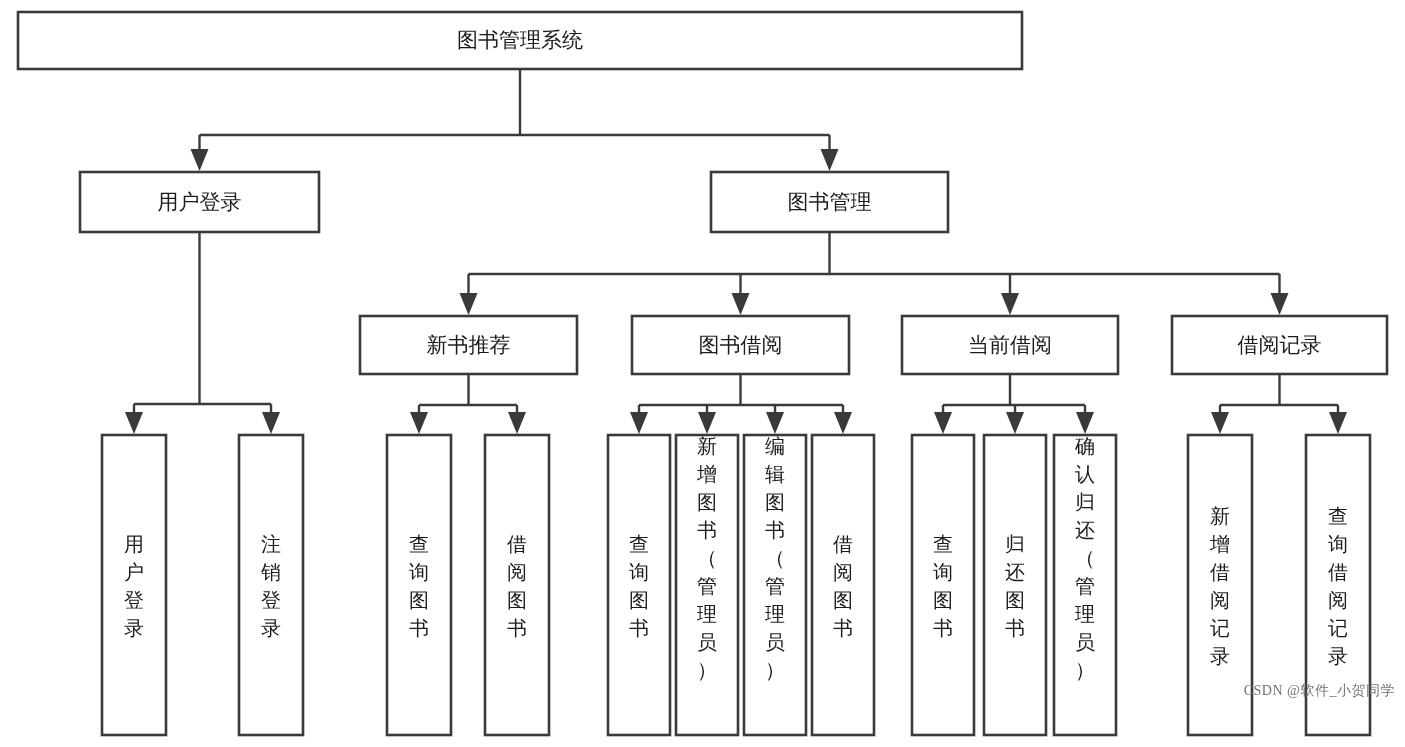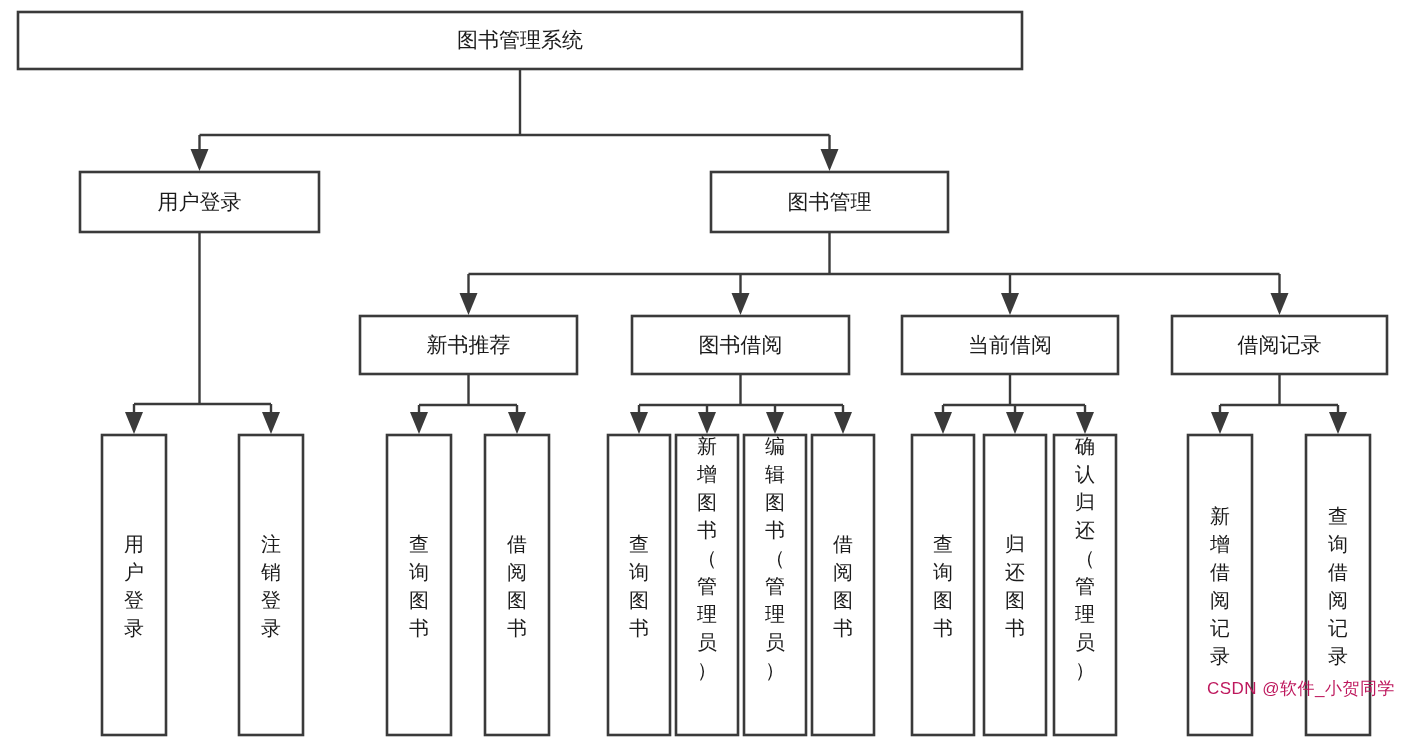--- a/index.html
+++ b/index.html
@@ -56,23 +56,23 @@
   .label-v {
     font-family: "Liberation Sans", "DejaVu Sans", sans-serif;
     font-size: 20px;
     fill: #1b1b1b;
     text-anchor: middle;
   }
   .watermark {
     position: absolute;
     right: 10px;
     bottom: 6px;
-    font-family: Liberation Sans, sans-serif;
-    font-size: 17px;
-    color: #be185d;
+    font-family: Liberation Serif, serif;
+    font-size: 14px;
+    color: #737373;
     white-space: nowrap;
     letter-spacing: 0.5px;
   }
 </style>
 </head>
 <body>
 
 <div id="diagram-root">
   <svg class="flow" viewBox="0 0 1405 747" xmlns="http://www.w3.org/2000/svg">
     <g id="connectors-layer">

